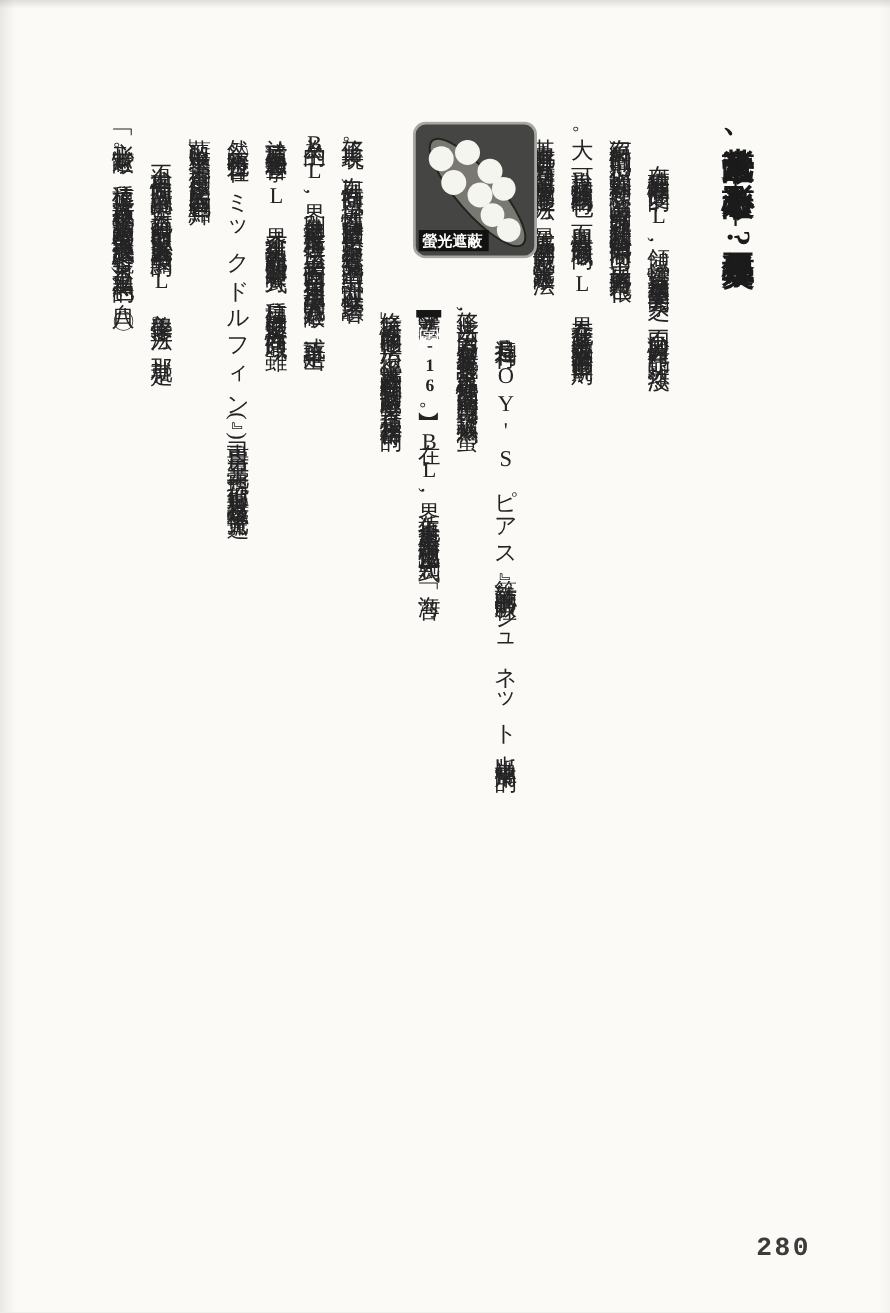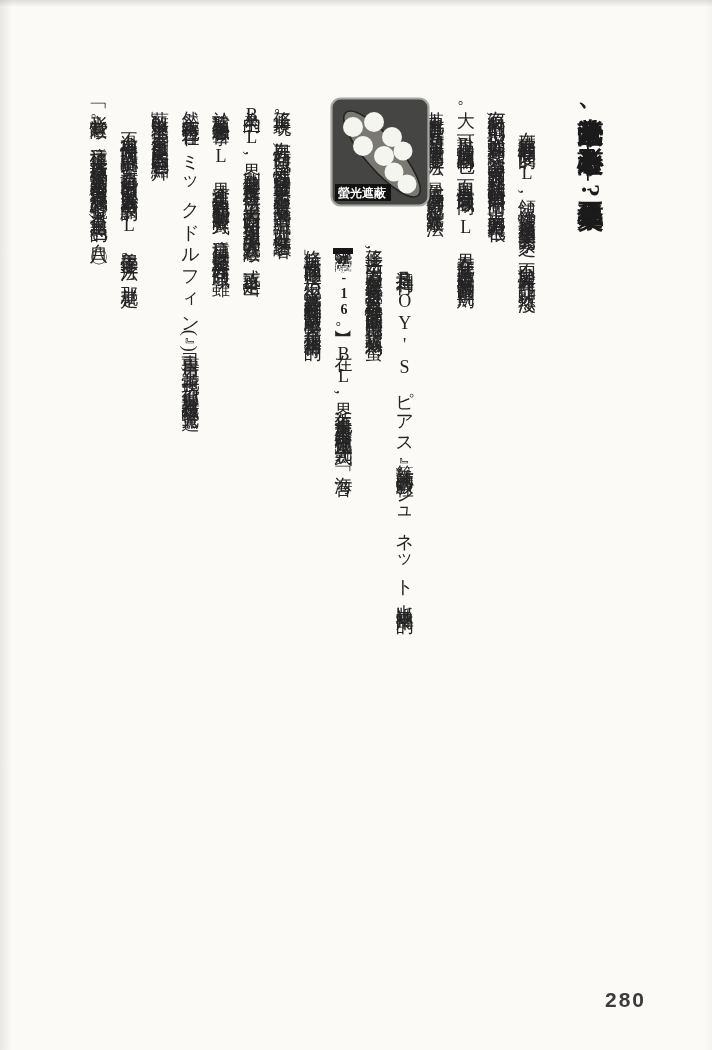--- a/index.html
+++ b/index.html
@@ -47,21 +47,21 @@
   .figref .fignum{
     text-orientation:upright;
     font-size:14px;font-weight:bold;
     letter-spacing:1px;
   }
   .photo{
     position:absolute;left:330px;top:97px;width:123px;height:110px;margin:0;
   }
   .pageno{
     position:absolute;left:605px;top:988px;
-    font-family:Liberation Sans, sans-serif;
+    font-family:Liberation Mono, monospace;
     font-weight:bold;font-size:21px;letter-spacing:2px;color:#3b3b3b;
   }
 </style>
 </head>
 <body>
 
 <div class="page">
 
   <div class="flow">
     <h1 class="title">螢光遮蔽法、心形遮蔽——修正是種美學?</h1>

